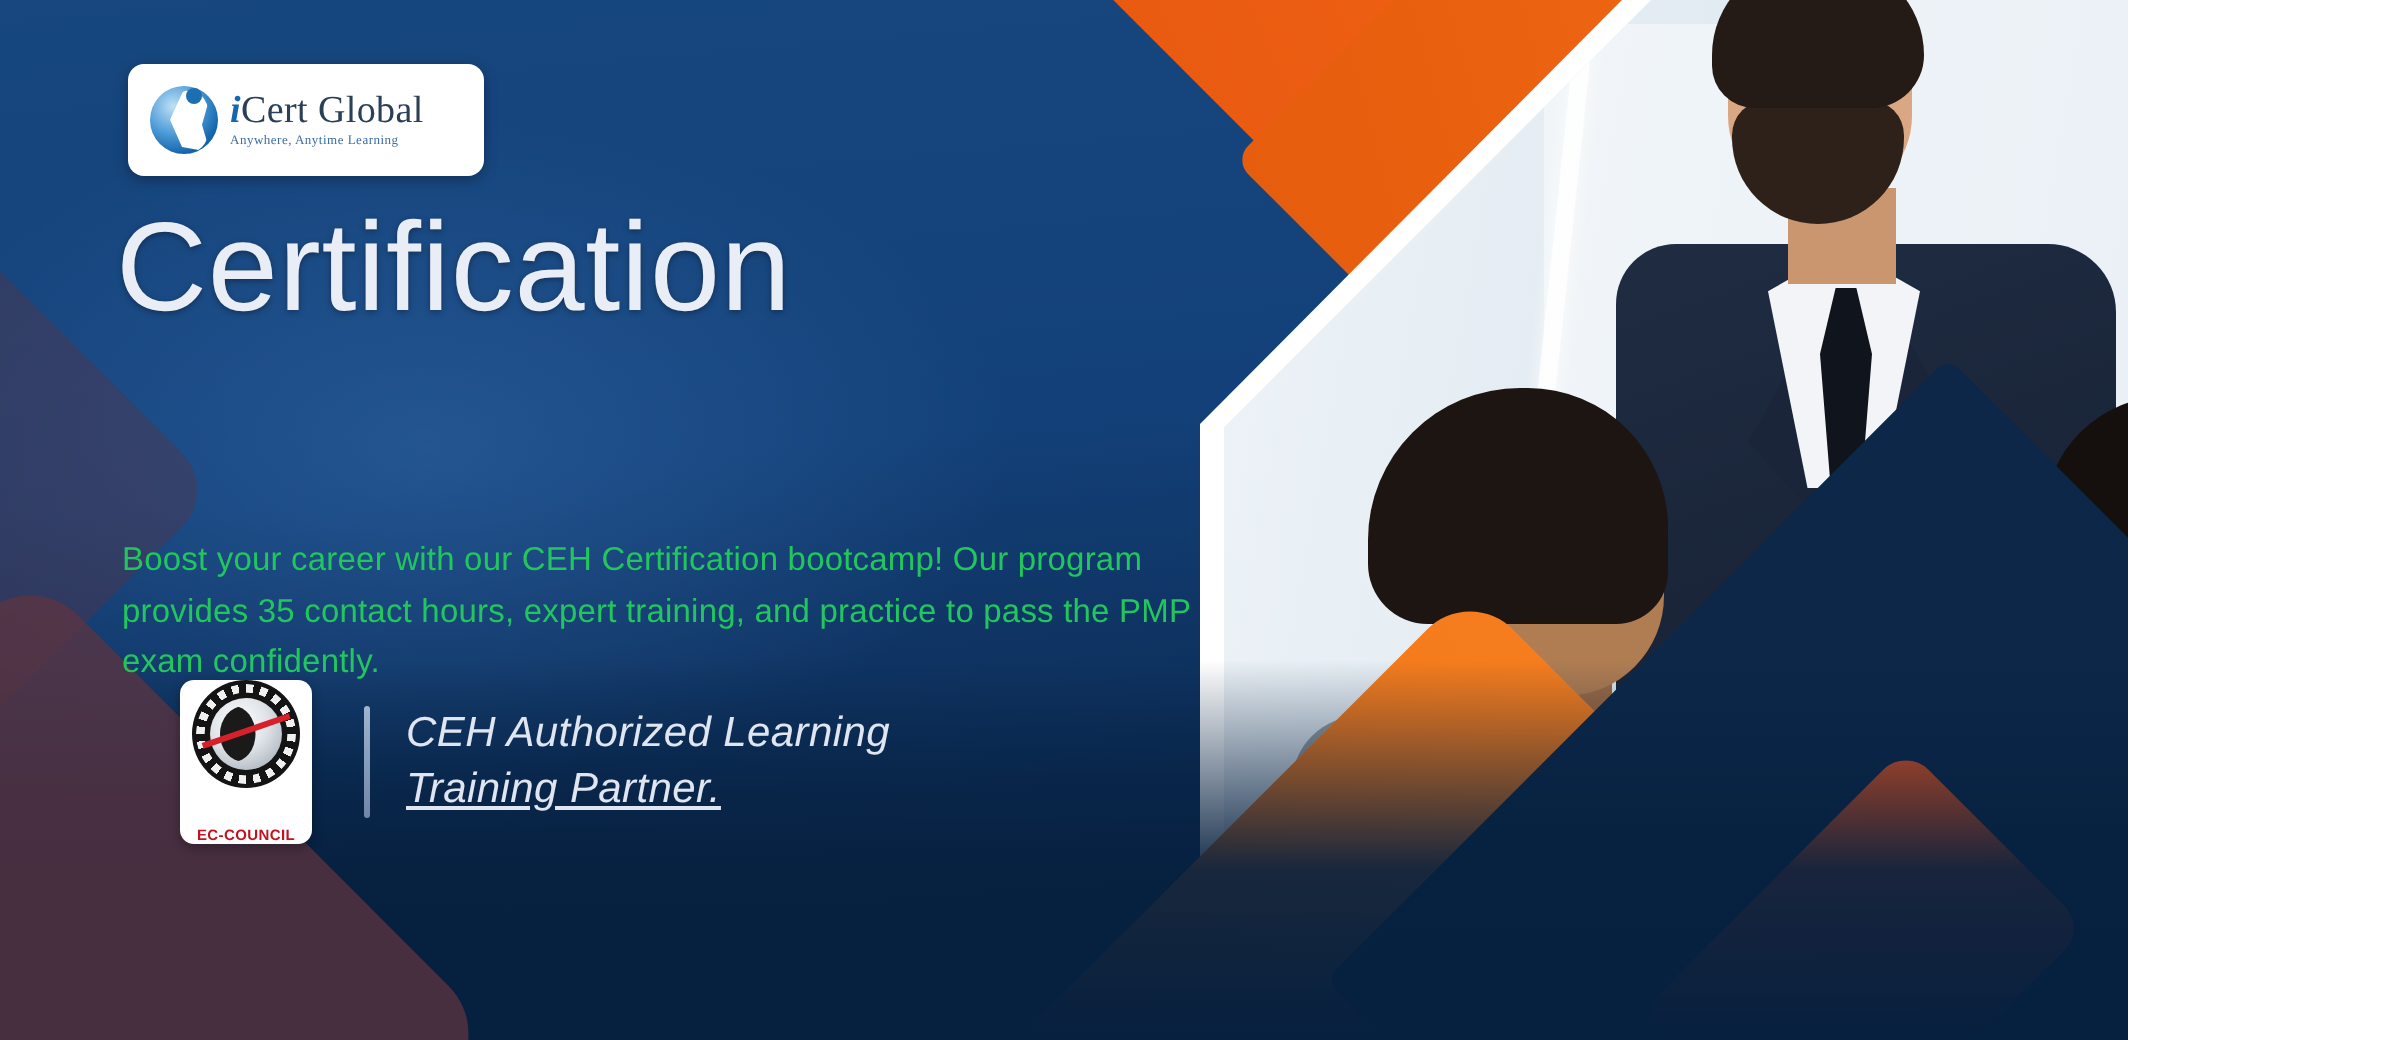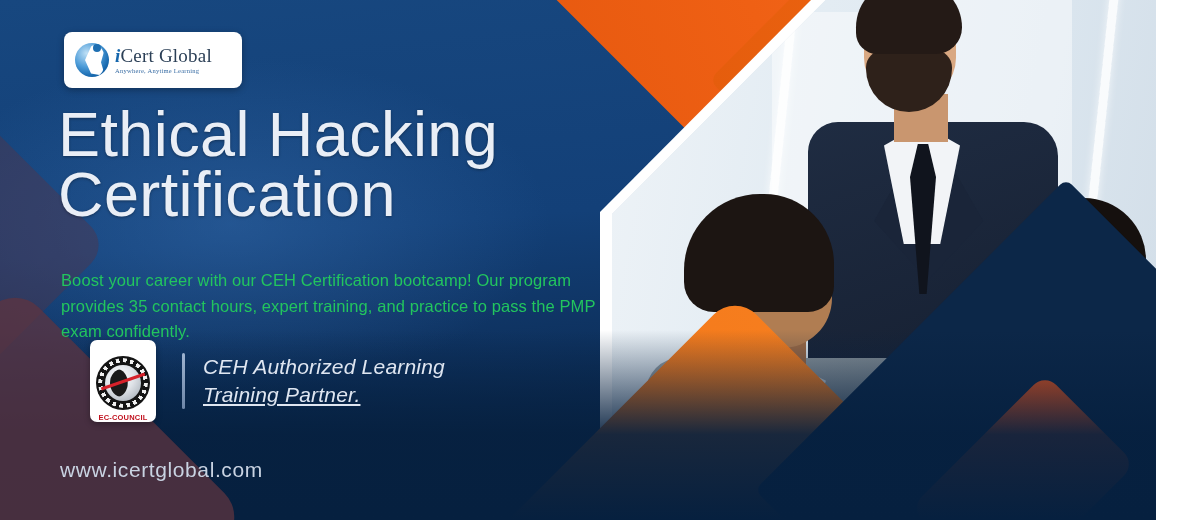--- a/index.html
+++ b/index.html
@@ -6,21 +6,21 @@
     margin: 0;
     padding: 0;
     background: #ffffff;
   }
   body {
     font-family: "Liberation Sans", sans-serif;
   }
 
   .banner {
     position: relative;
-    width: 1156px;
+    width: 1064px;
     height: 520px;
     overflow: hidden;
     background: #123f78;
   }
   .bg-grad {
     position: absolute;
     inset: 0;
     background: linear-gradient(175deg, #17477f 0%, #134078 42%, #0c2c55 72%, #06203f 100%);
   }
   .bg-glow {
@@ -528,21 +528,21 @@
   }
   .ecc-card {
     width: 66px;
     height: 82px;
     background: #ffffff;
     border-radius: 7px;
     box-shadow: 0 2px 6px rgba(0,0,0,0.32);
     display: flex;
     flex-direction: column;
     align-items: center;
-    justify-content: flex-end;
+    justify-content: space-between;
     flex: 0 0 66px;
   }
   .ecc-emblem {
     width: 54px;
     height: 54px;
     position: relative;
   }
   .ecc-ring {
     position: absolute;
     inset: 0;
@@ -688,21 +688,20 @@
         <div class="swoosh"></div>
         <div class="dot"></div>
       </div>
       <div class="logo-text">
         <div class="logo-name"><span class="i">i</span><span>Cert Global</span></div>
         <div class="logo-tag">Anywhere, Anytime Learning</div>
       </div>
     </div>
 
     <div class="headline">
-      <span>Ethical Hacking</span>
       <span class="l2">Certification</span>
     </div>
 
 
     <div class="blurb">Boost your career with our CEH Certification bootcamp! Our program provides 35 contact hours, expert training, and practice to pass the PMP exam confidently.</div>
 
     <div class="partner-row">
       <div class="ecc-card">
         <div class="ecc-emblem">
           <div class="ecc-ring"></div>
@@ -713,16 +712,15 @@
         </div>
         <div class="ecc-label">EC-COUNCIL</div>
       </div>
       <div class="partner-divider"></div>
       <div class="partner-text">
         <span>CEH Authorized Learning</span>
         <span class="pl2">Training Partner.</span>
       </div>
     </div>
 
-    <div class="website">www.icertglobal.com</div>
 
   </div>
 </div>
 
 </body></html>

